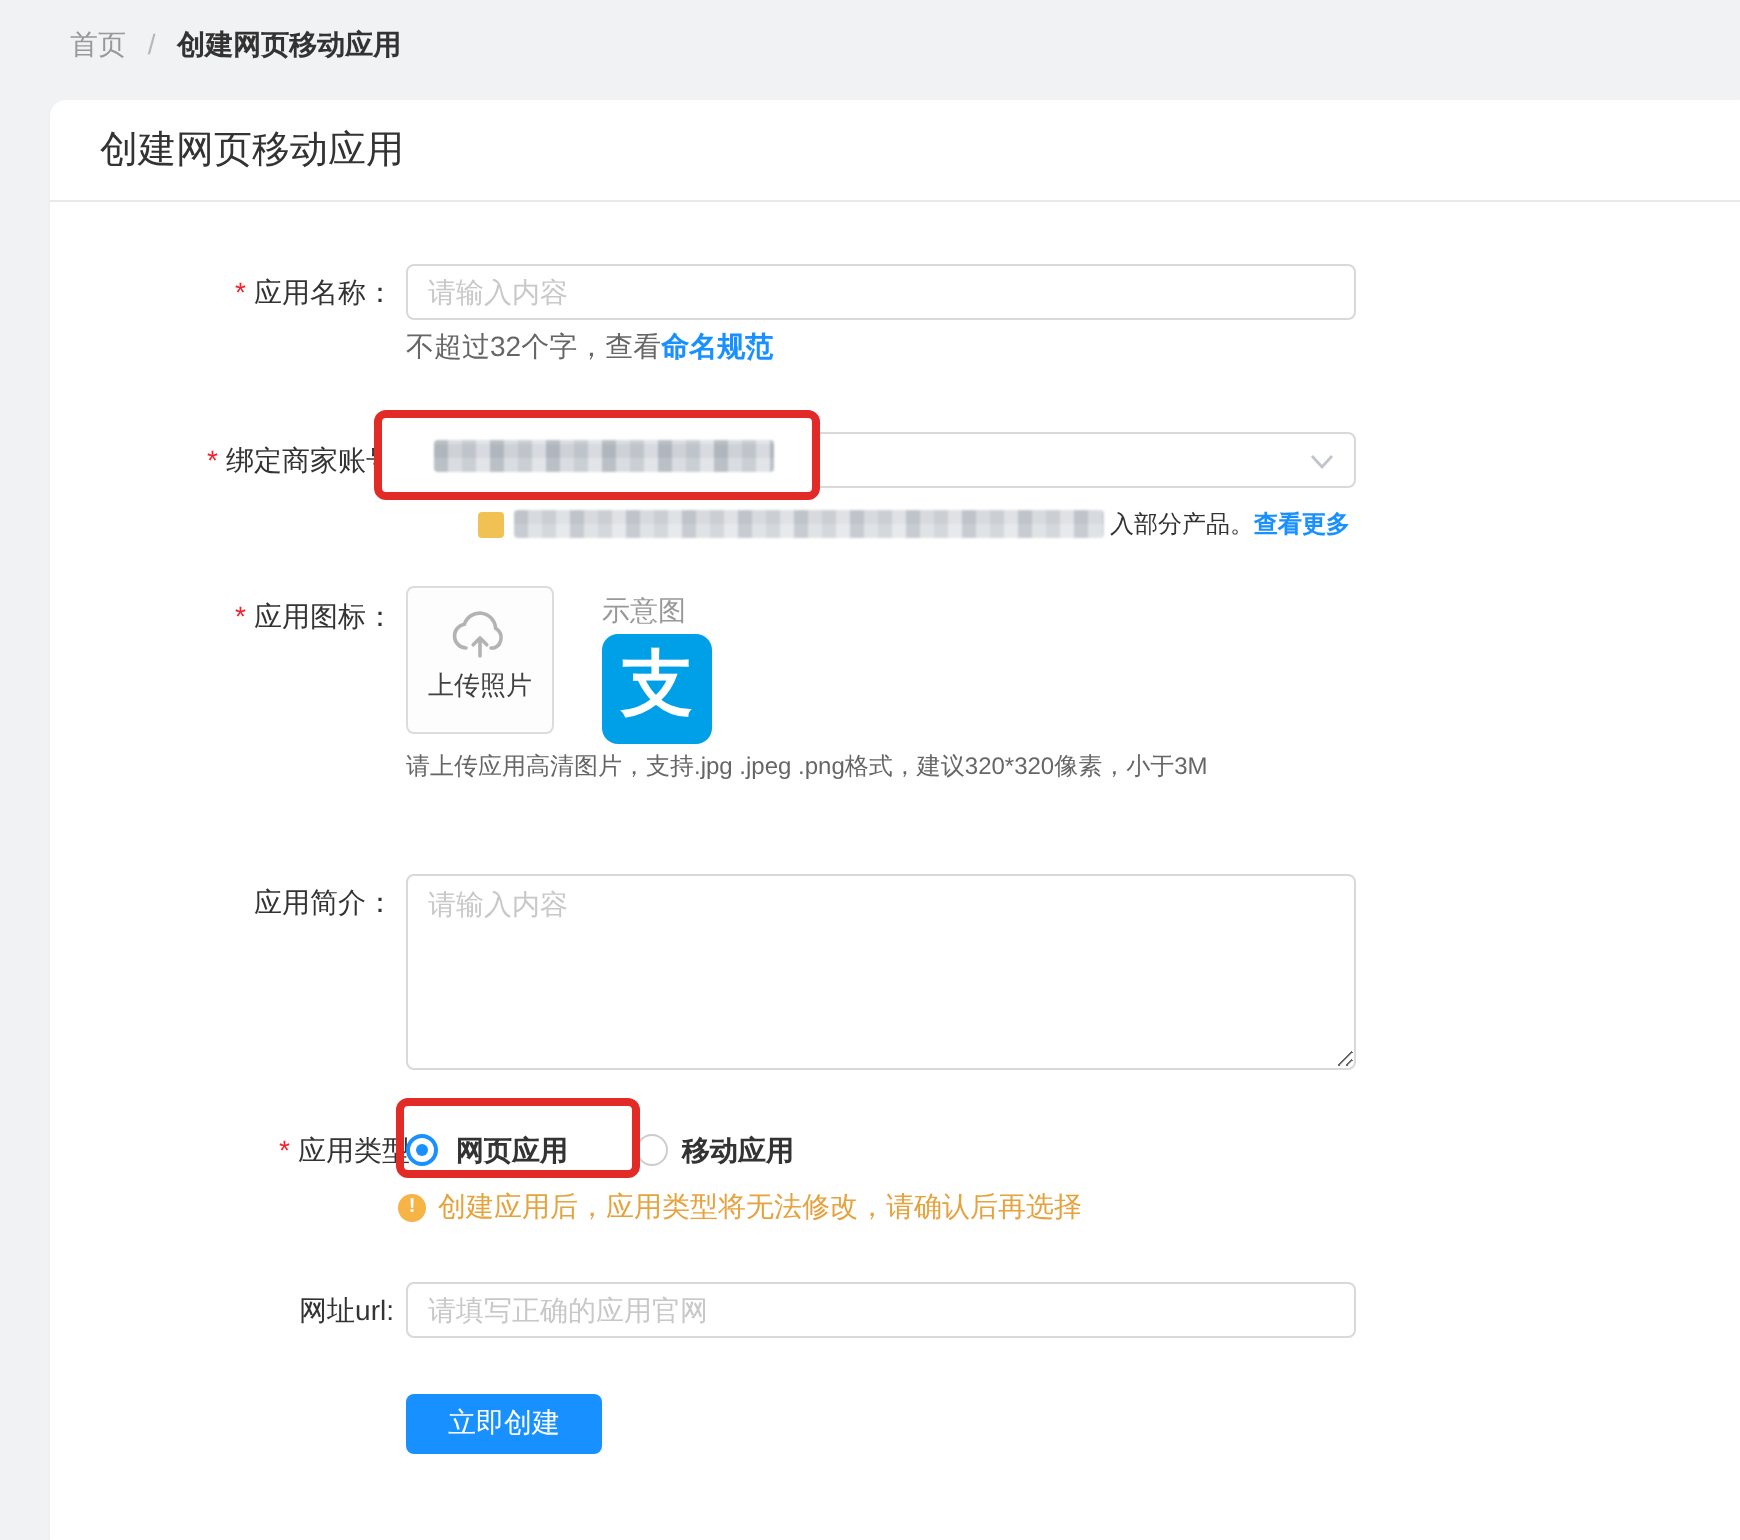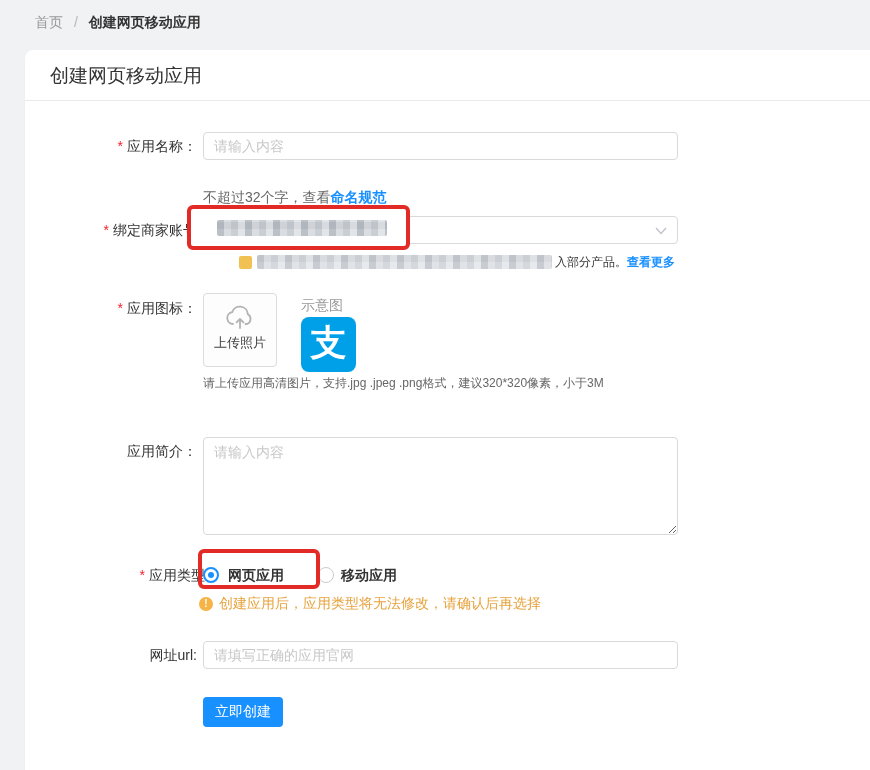--- a/index.html
+++ b/index.html
@@ -33,21 +33,21 @@
     font-size:14px; padding:0 10px; color:#333; outline:none;
     font-family:"Liberation Sans","DejaVu Sans",sans-serif;
   }
   .tinput::placeholder, textarea::placeholder { color:#c8c8c8; }
   .help { position:absolute; left:178px; font-size:14px; color:#666; line-height:20px; }
   .link { color:#1890ff; font-weight:bold; cursor:pointer; text-decoration:none; }
 
   
   .lbl-name { top:82px; }
   .inp-name { top:82px; }
-  .help-name { top:113px;margin-top:24px; }
+  .help-name { top:113px; }
 
   
   .lbl-account { top:166px; }
   .sel-account { position:absolute; left:178px; top:166px; width:475px; height:28px;
                  border:1px solid #d9d9d9; border-radius:4px; background:#fff; cursor:pointer; }
   .sel-chevron { position:absolute; right:10px; top:10px; width:12px; height:8px; }
   .redbox1 { position:absolute; left:162px; top:155px; width:223px; height:45px;
              border:4px solid #e22b26; border-radius:6px; background:#fff; z-index:5; }
   .mosaic {
     background:
@@ -100,21 +100,21 @@
   .warn-row { position:absolute; left:174px; top:545px; display:flex; align-items:center; }
   .warn-circle { width:14px; height:14px; border-radius:50%; background:#f5b445; color:#fff;
                  font-size:10px; font-weight:bold; text-align:center; line-height:14px; margin-right:6px; flex:none; }
   .warn-text { font-size:14px; color:#e6a23c; }
 
   
   .lbl-url { top:591px; }
   .inp-url { top:591px; }
 
   
-  .submit-btn { position:absolute; left:178px; top:647px; width:80px; height:30px;
+  .submit-btn { position:absolute; left:178px; top:647px; width:98px; height:30px;
                 background:#1890ff; border:none; border-radius:4px; color:#fff;
                 font-size:14px; cursor:pointer;
                 font-family:"Liberation Sans","DejaVu Sans",sans-serif; }
 </style>
 </head>
 <body>
 
 <div class="breadcrumb">
   <span class="crumb-home">首页</span>
   <span class="crumb-sep">/</span>

